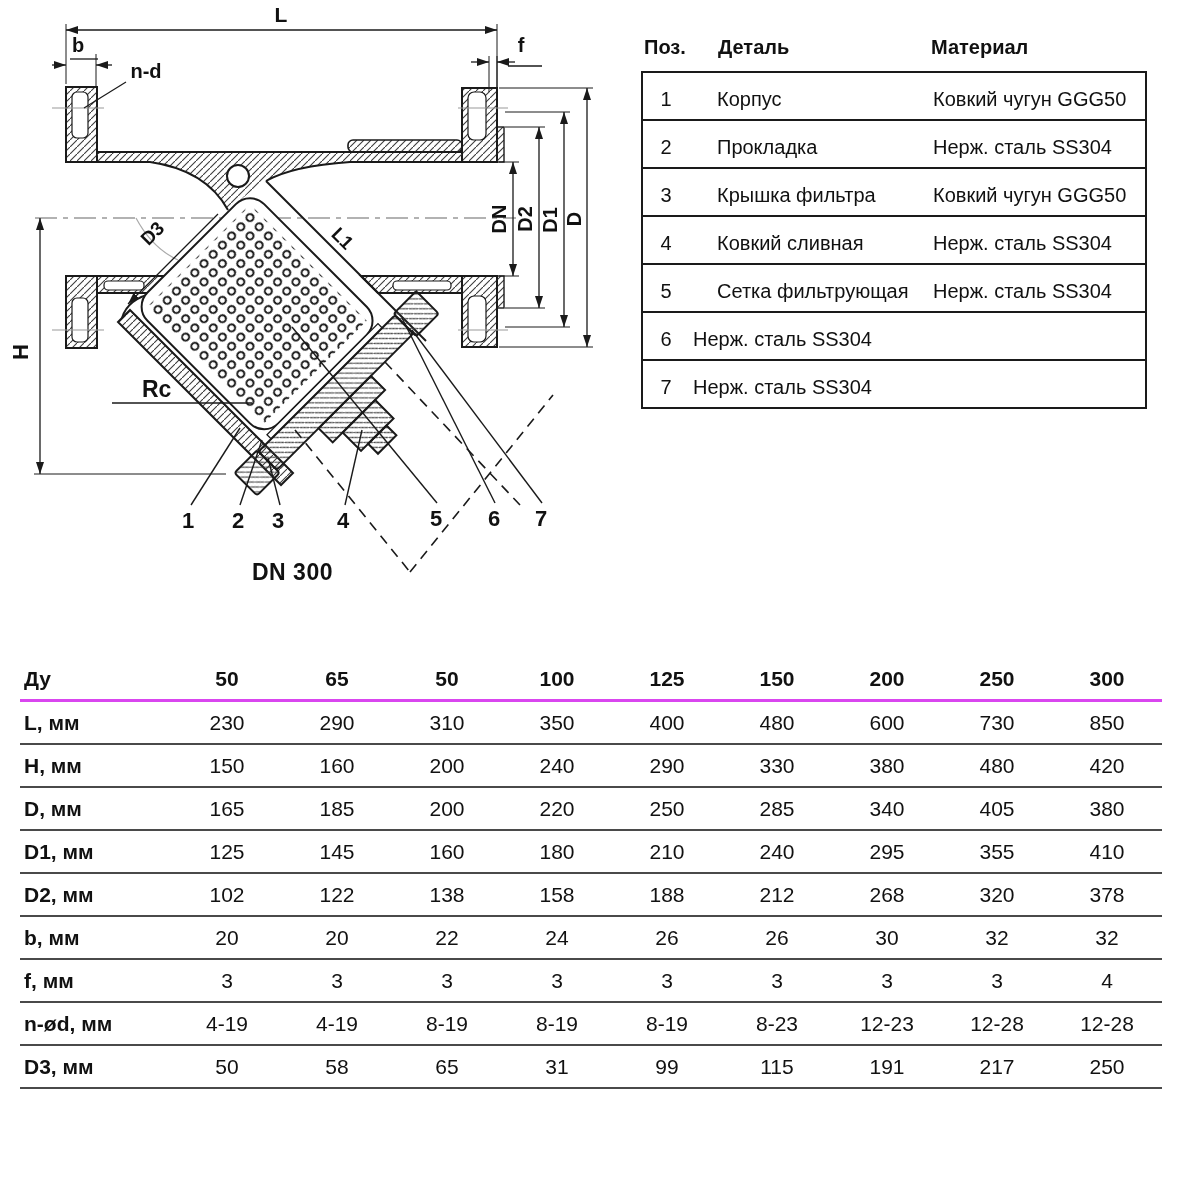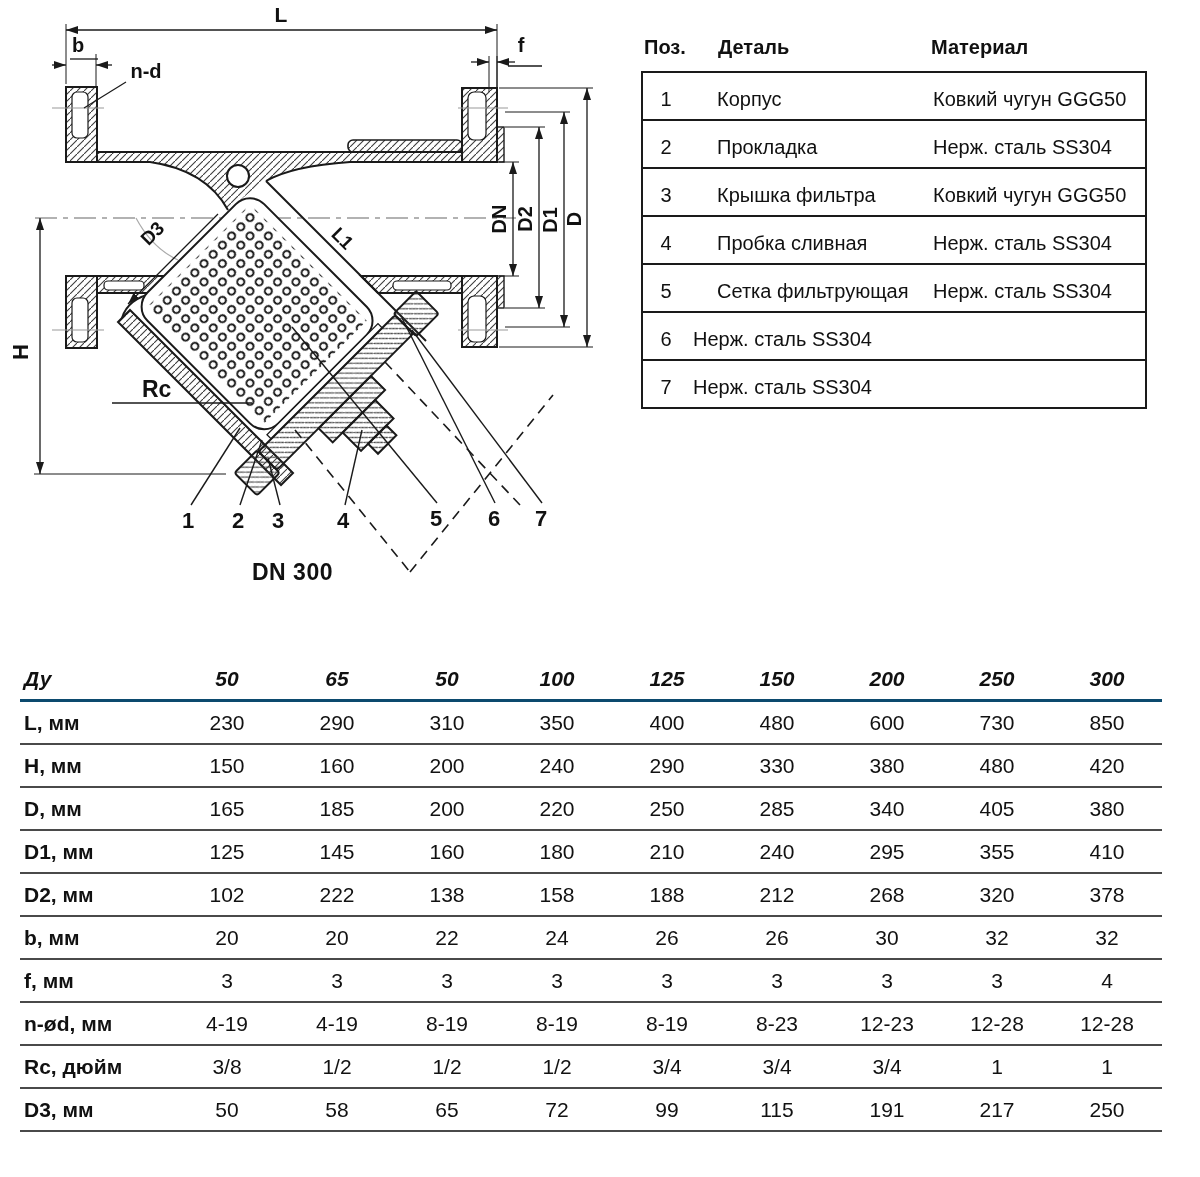--- a/index.html
+++ b/index.html
@@ -27,21 +27,21 @@
   .prow-material{padding-left:4px;}
 
   
   #dims-wrap{position:absolute;left:20px;top:658px;width:1142px;}
   #dims-table{width:100%;border-collapse:collapse;table-layout:fixed;}
   #dims-table th,#dims-table td{height:41px;padding:0;font-size:21px;vertical-align:middle;
     border-bottom:2px solid #4a4a4a;}
   #dims-table th{text-align:center;font-weight:bold;}
   #dims-table .rowlabel{text-align:left;font-weight:bold;padding-left:4px;white-space:nowrap;}
   #dims-table td{text-align:center;font-weight:normal;}
-  #dims-table tr.head th{border-bottom:3px solid #0c4a6e;font-style:italic;}
+  #dims-table tr.head th{border-bottom:3px solid #d946ef;}
   #dims-table col.c-label{width:152px;}
 </style>
 </head>
 <body>
 
 <div id="diagram">
 <svg width="620" height="632" viewBox="0 0 620 632" xmlns="http://www.w3.org/2000/svg">
   <defs>
     <pattern id="hatch" patternUnits="userSpaceOnUse" width="7" height="7">
       <path d="M0,7 L7,0" stroke="#3a3a3a" stroke-width="1.1"></path>
@@ -210,21 +210,21 @@
         <div class="prow-detail">Прокладка</div>
         <div class="prow-material">Нерж. сталь SS304</div>
       </div>
       <div class="prow">
         <div class="prow-pos">3</div>
         <div class="prow-detail">Крышка фильтра</div>
         <div class="prow-material">Ковкий чугун GGG50</div>
       </div>
       <div class="prow">
         <div class="prow-pos">4</div>
-        <div class="prow-detail">Пробка сливная</div>
+        <div class="prow-detail">Ковкий сливная</div>
         <div class="prow-material">Нерж. сталь SS304</div>
       </div>
       <div class="prow">
         <div class="prow-pos">5</div>
         <div class="prow-detail">Сетка фильтрующая</div>
         <div class="prow-material">Нерж. сталь SS304</div>
       </div>
       <div class="prow">
         <div class="prow-pos">6</div>
         <div class="prow-material">Нерж. сталь SS304</div>
@@ -307,21 +307,21 @@
           <td>180</td>
           <td>210</td>
           <td>240</td>
           <td>295</td>
           <td>355</td>
           <td>410</td>
         </tr>
         <tr>
           <th class="rowlabel">D2, мм</th>
           <td>102</td>
-          <td>222</td>
+          <td>122</td>
           <td>138</td>
           <td>158</td>
           <td>188</td>
           <td>212</td>
           <td>268</td>
           <td>320</td>
           <td>378</td>
         </tr>
         <tr>
           <th class="rowlabel">b, мм</th>
@@ -353,37 +353,25 @@
           <td>4-19</td>
           <td>8-19</td>
           <td>8-19</td>
           <td>8-19</td>
           <td>8-23</td>
           <td>12-23</td>
           <td>12-28</td>
           <td>12-28</td>
         </tr>
         <tr>
-          <th class="rowlabel">Rc, дюйм</th>
-          <td>3/8</td>
-          <td>1/2</td>
-          <td>1/2</td>
-          <td>1/2</td>
-          <td>3/4</td>
-          <td>3/4</td>
-          <td>3/4</td>
-          <td>1</td>
-          <td>1</td>
-        </tr>
-        <tr>
           <th class="rowlabel">D3, мм</th>
           <td>50</td>
           <td>58</td>
           <td>65</td>
-          <td>72</td>
+          <td>31</td>
           <td>99</td>
           <td>115</td>
           <td>191</td>
           <td>217</td>
           <td>250</td>
         </tr>
       </tbody>
   </table>
 </div>
 

